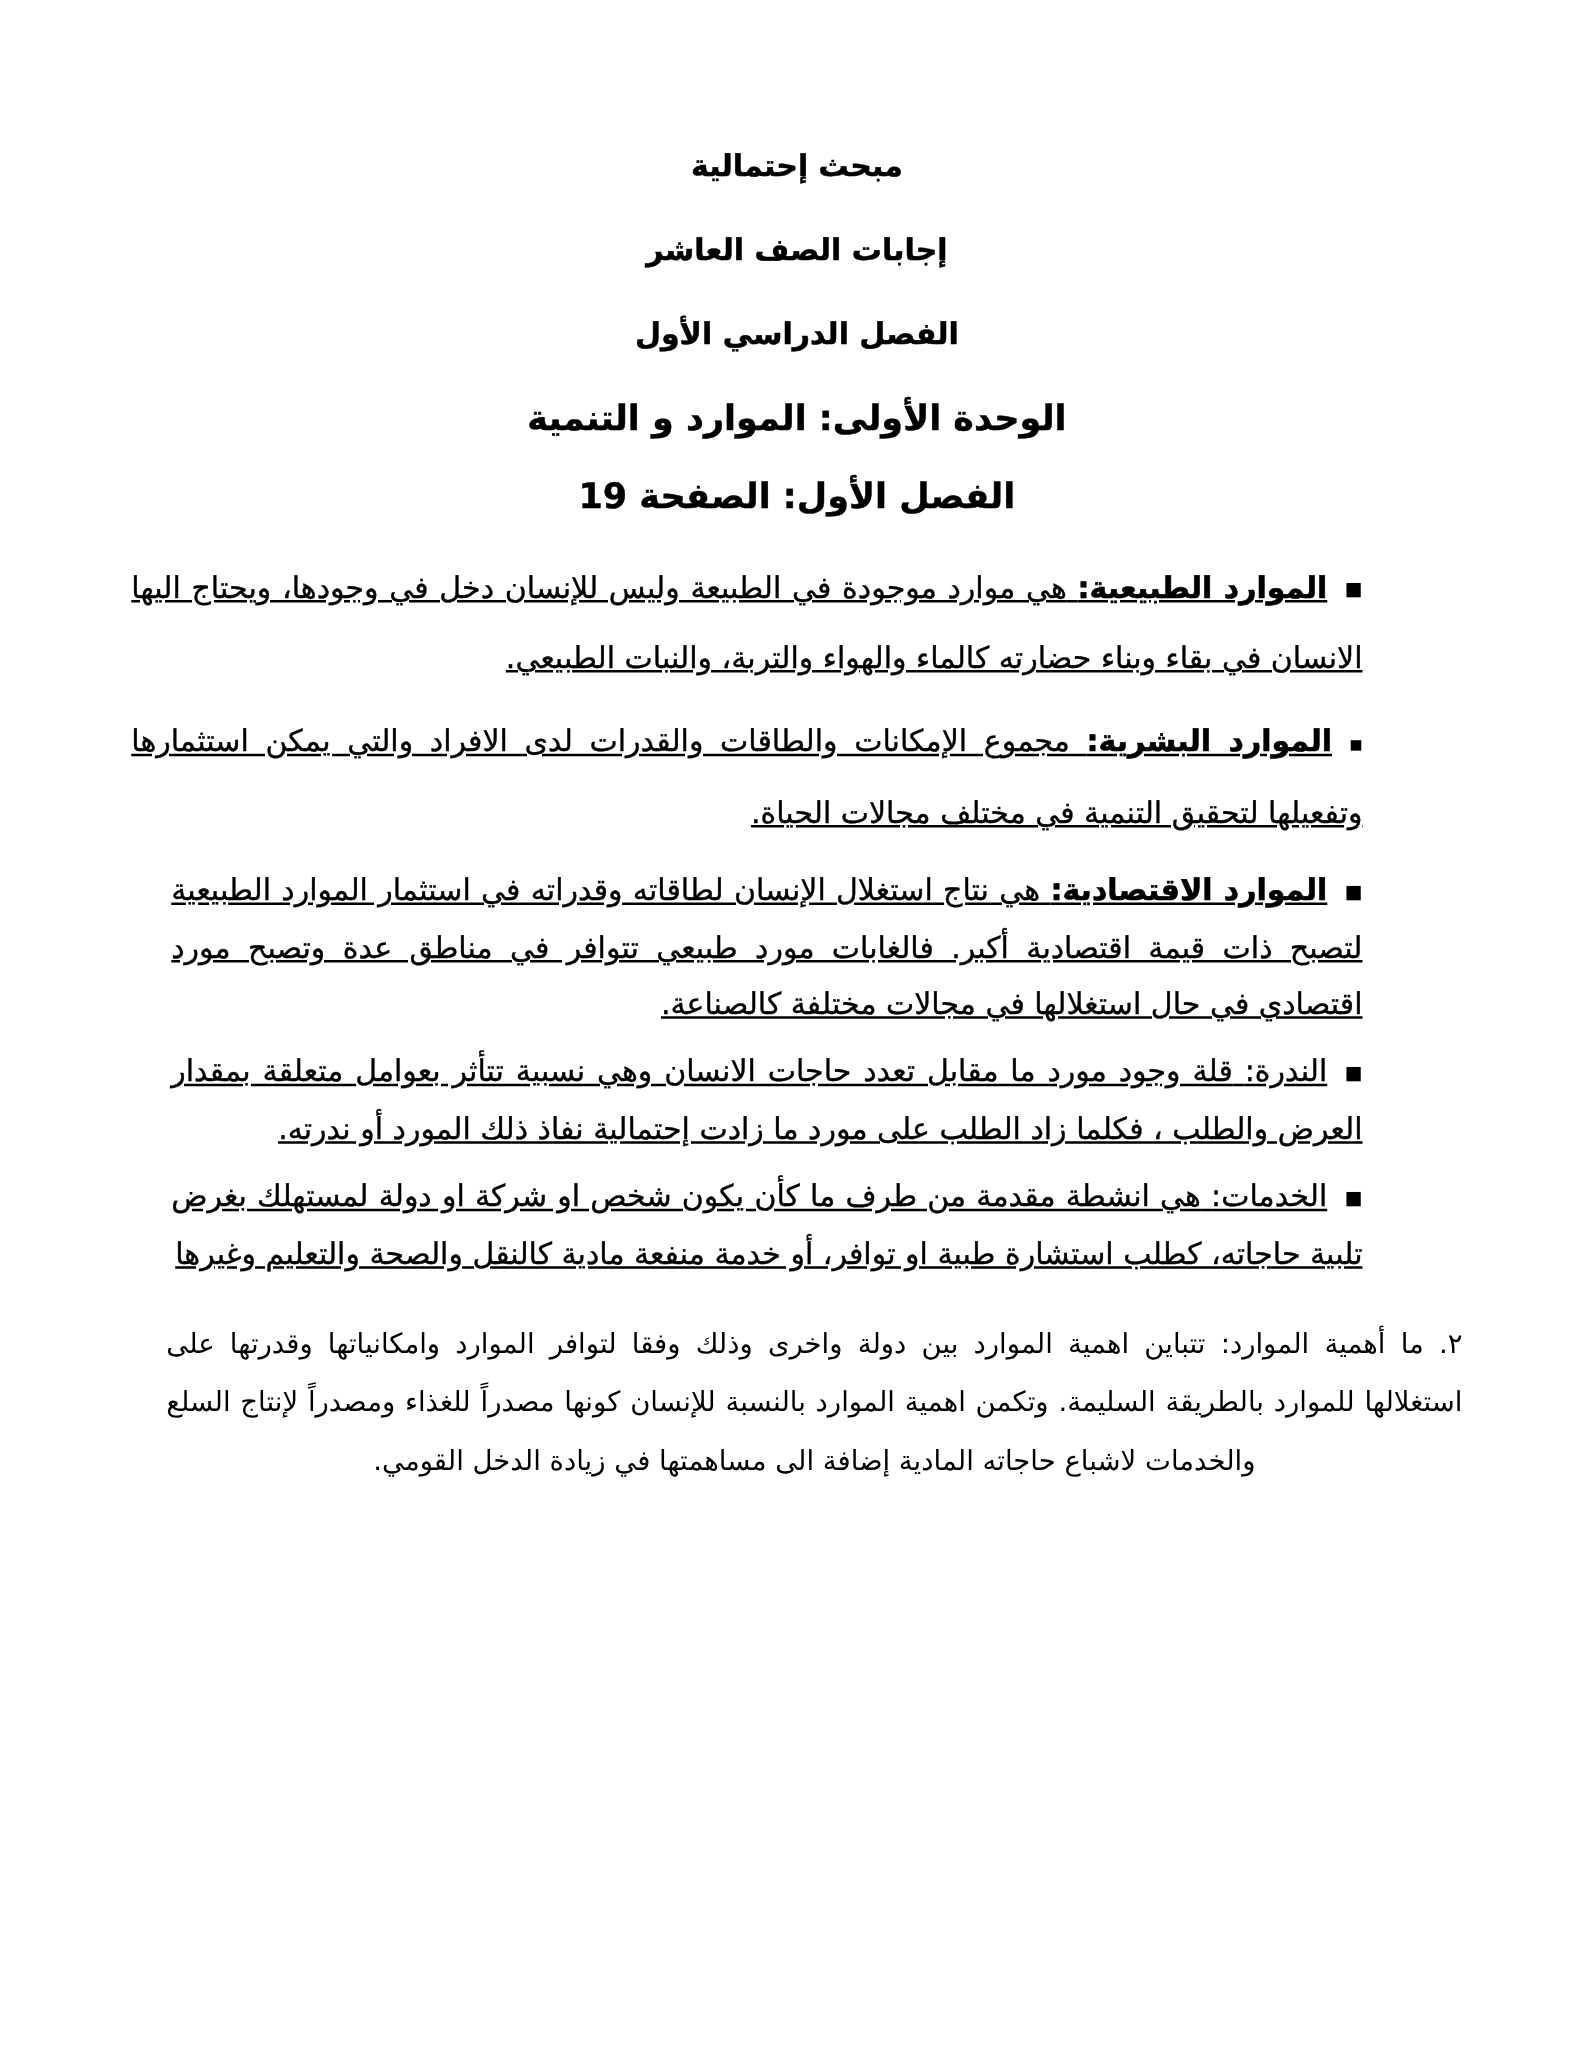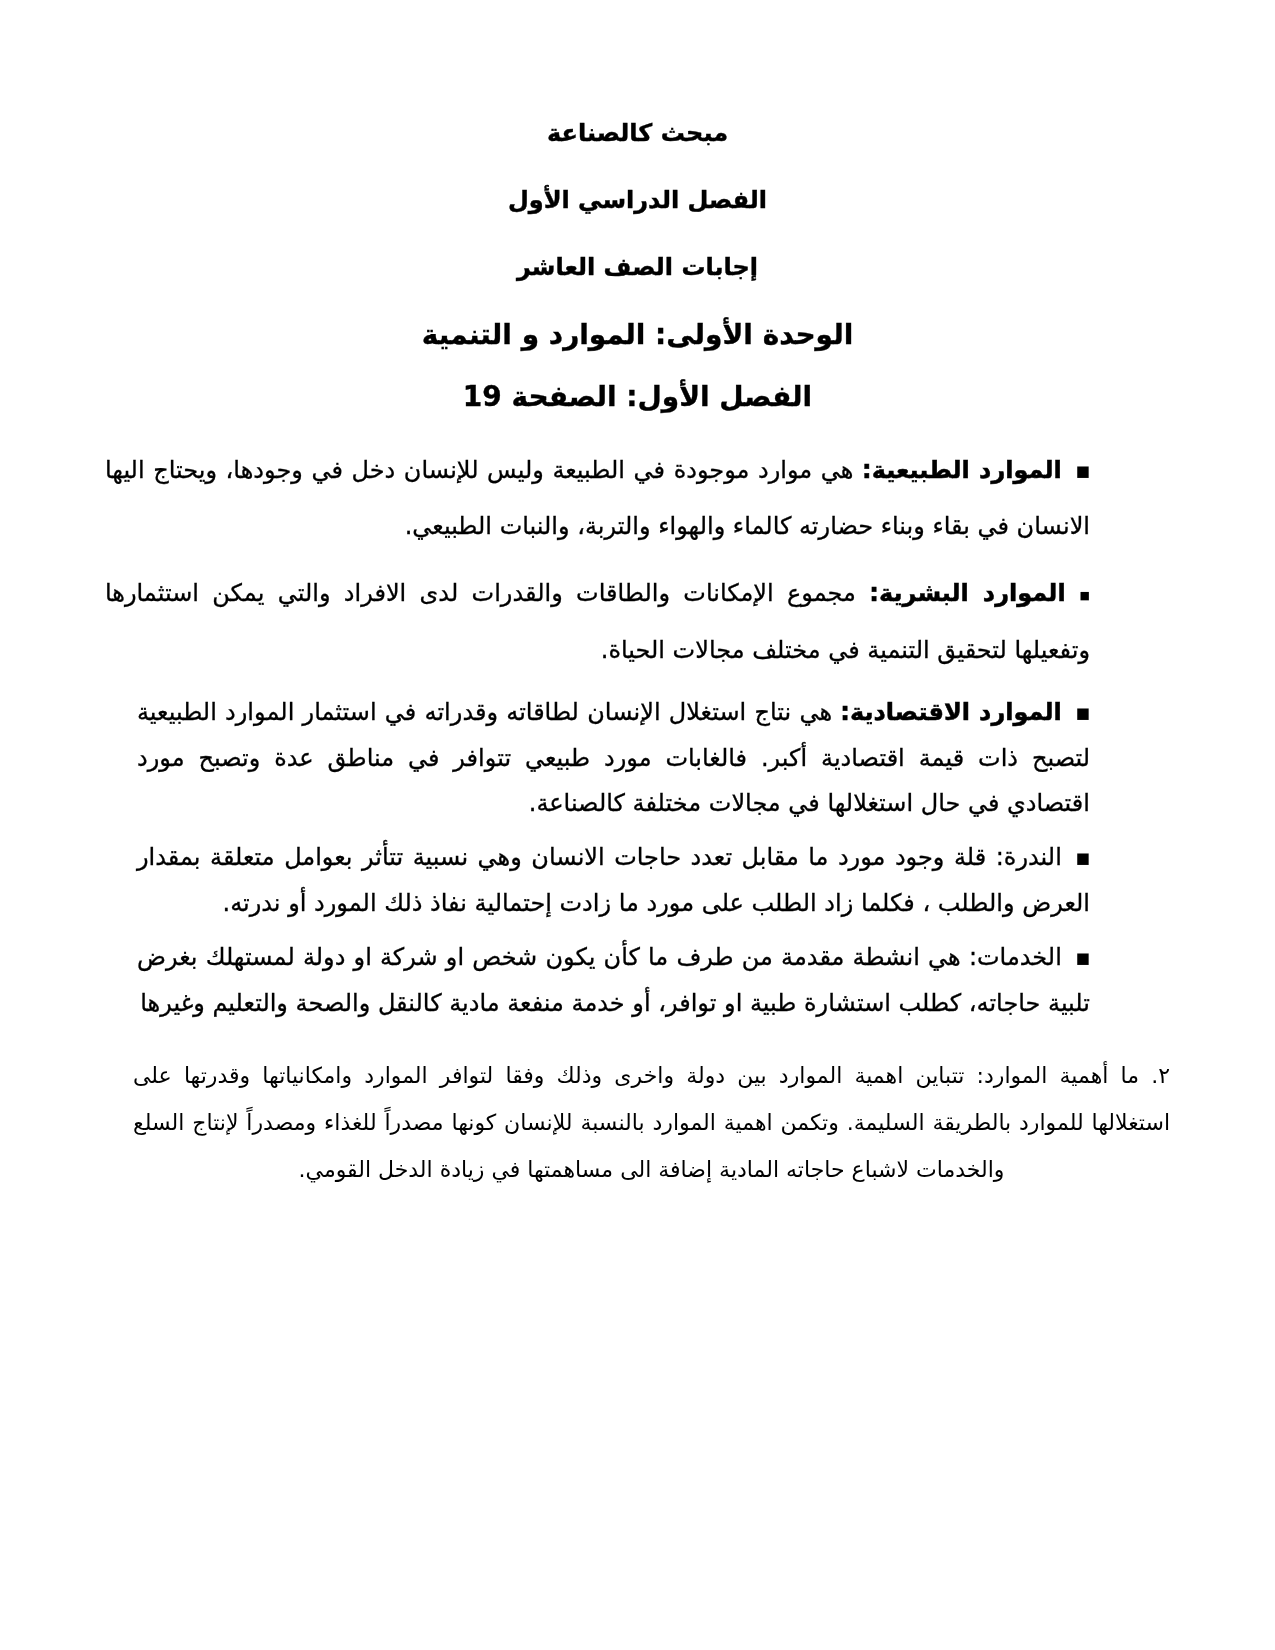--- a/index.html
+++ b/index.html
@@ -43,20 +43,21 @@
   }
   .qnum { letter-spacing: 1px; }
   
   .bullets {
     padding-right: 80px;
   }
   .li {
     text-align: justify;
     text-align-last: right;
     font-size: 24px;
+    text-decoration: underline;
     -webkit-text-stroke: 0.3px #000;
   }
   .li.wide { line-height: 55px; margin-bottom: 12px; }
   .li.tight { line-height: 45px; margin-bottom: 9px; margin-left: 32px; }
   .marker {
     display: inline-block;
     font-size: 15px;
     vertical-align: 2px;
     margin-left: 14px;
     -webkit-text-stroke: 0;
@@ -71,23 +72,23 @@
     text-align: justify;
     text-align-last: center;
     margin-left: 28px;
   }
 </style>
 </head>
 <body>
 
 <div class="page">
 
-  <div class="doc-title">مبحث كالصناعة</div>
+  <div class="doc-title">مبحث إحتمالية</div>
+  <div class="doc-title">إجابات الصف العاشر</div>
   <div class="doc-title">الفصل الدراسي الأول</div>
-  <div class="doc-title">إجابات الصف العاشر</div>
 
   <div class="section-heading">الوحدة الأولى: الموارد و التنمية</div>
   <div class="section-heading">الفصل الأول: الصفحة 19</div>
 
 
   <div class="bullets">
 
     <div class="li wide"><span class="marker">■</span><span class="term bold">الموارد الطبيعية:</span> <span>هي موارد موجودة في الطبيعة وليس للإنسان دخل في وجودها، ويحتاج اليها الانسان في بقاء وبناء حضارته كالماء والهواء والتربة، والنبات الطبيعي.</span></div>
 
     <div class="li wide"><span class="marker small">■</span><span class="term bold">الموارد البشرية:</span> <span>مجموع الإمكانات والطاقات والقدرات لدى الافراد والتي يمكن استثمارها وتفعيلها لتحقيق التنمية في مختلف مجالات الحياة.</span></div>

